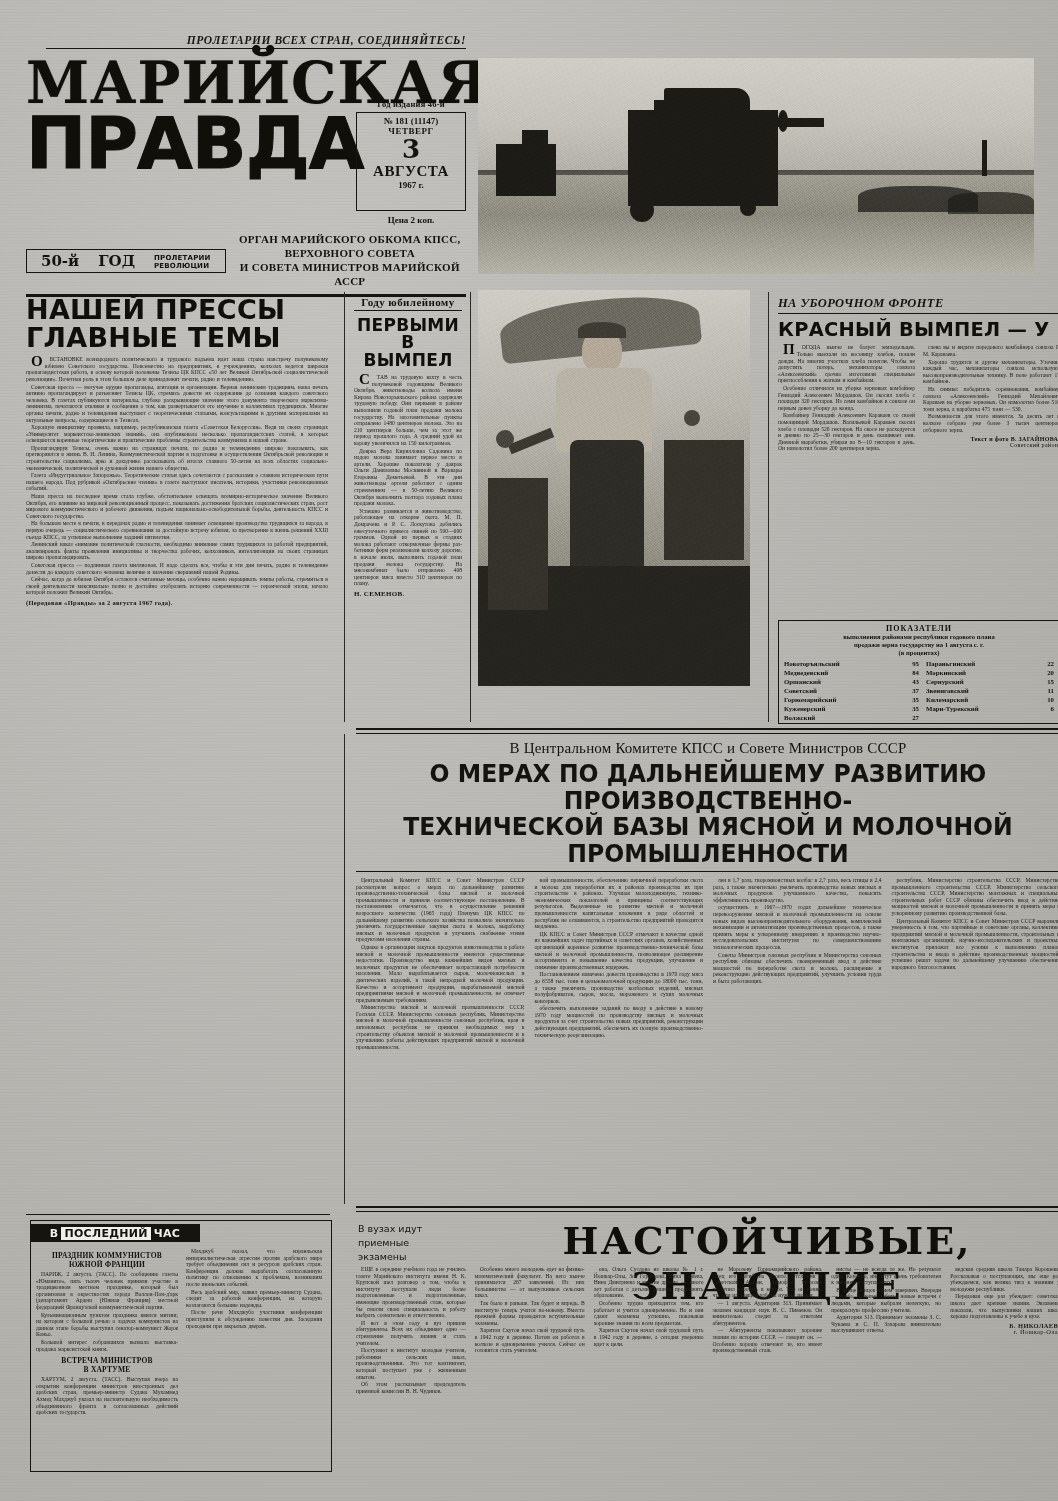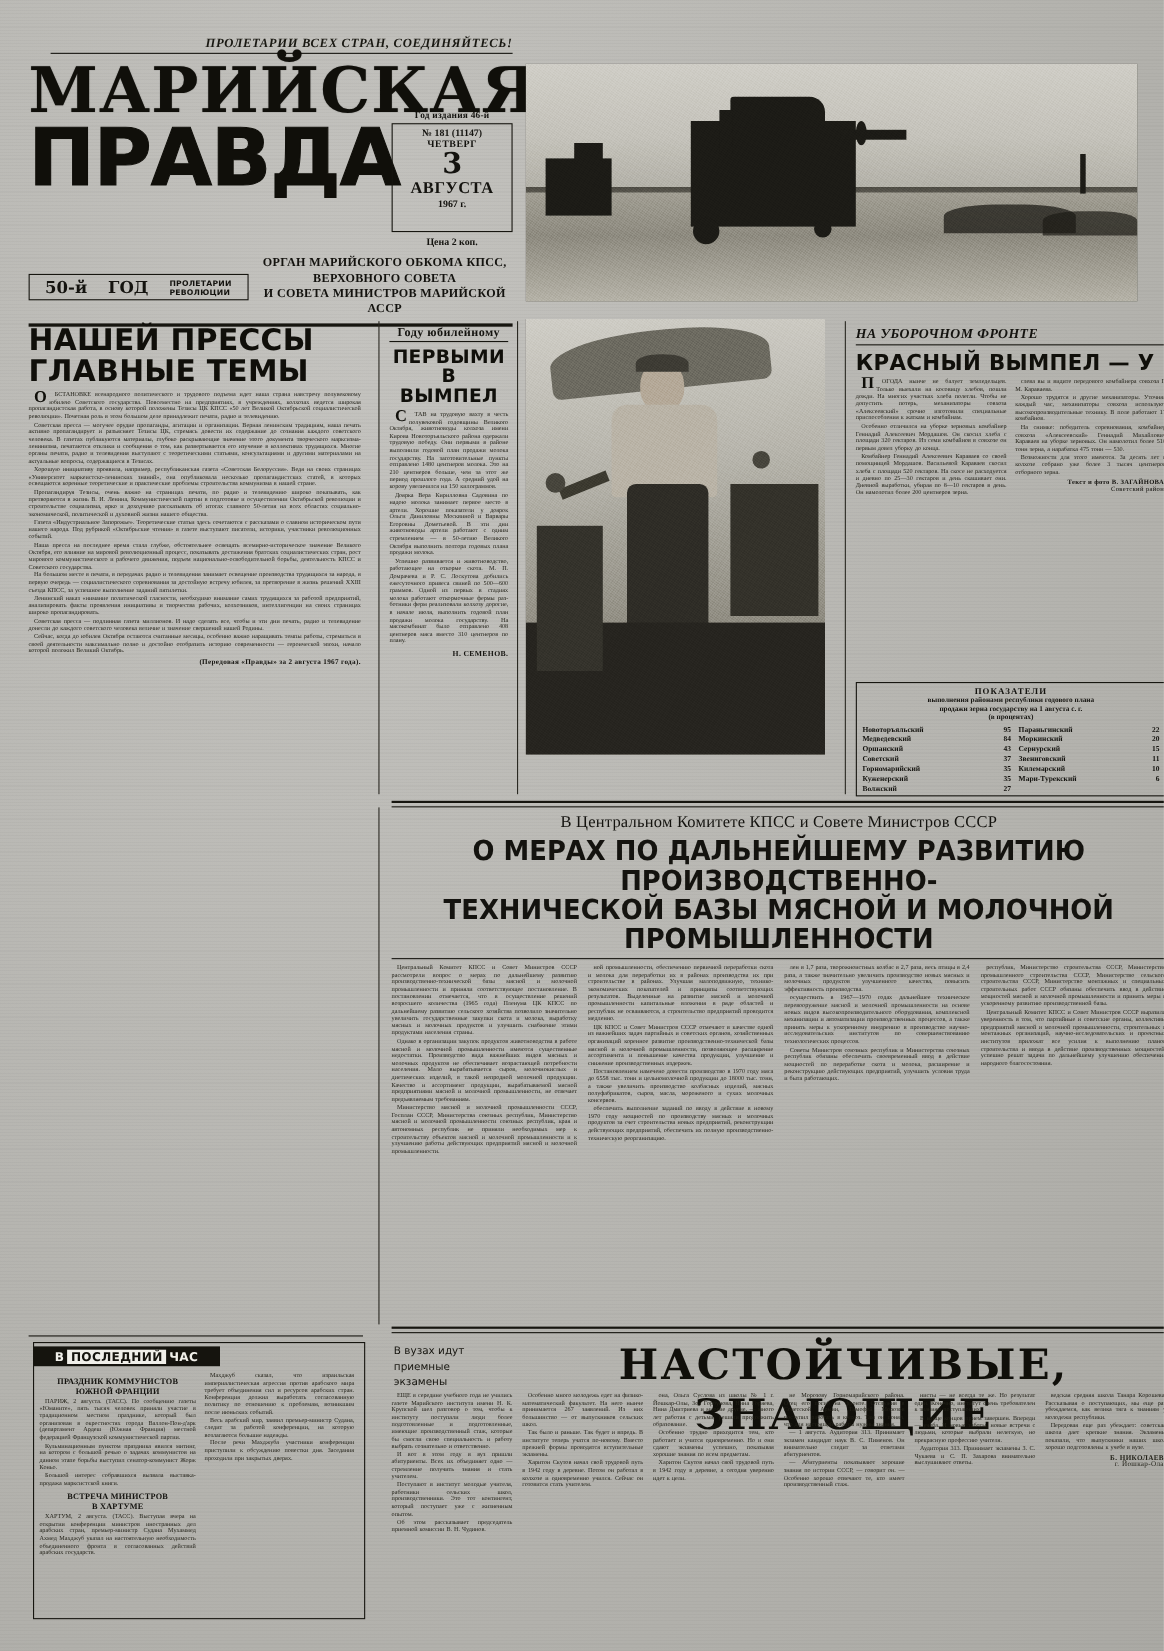--- a/index.html
+++ b/index.html
@@ -114,21 +114,21 @@
     font-size:5.6px;line-height:6.6px;
     text-align:justify;color:#232219;
     word-spacing:.4px;
     hyphens:auto;
   }
   .tx.first::first-letter{
     font-size:15px;font-weight:700;float:left;line-height:11px;
     padding-right:2px;color:#100f0a;
   }
   .tx p{margin:0 0 1px 0;text-indent:5px;}
-  .byline{font-size:7px;font-weight:700;text-align:right;letter-spacing:.3px;margin-top:3px;}
+  .byline{font-size:7px;font-weight:700;text-align:left;letter-spacing:.3px;margin-top:3px;}
   .byline.right{text-align:right;}
   .subhead{font-size:7.5px;font-weight:700;text-align:center;line-height:1.2;margin:3px 0 2px;letter-spacing:.2px;}
 
   
   .stats{
     position:absolute;left:752px;top:586px;width:282px;height:104px;
     border:1.3px solid #16150f;padding:3px 5px 2px;box-sizing:border-box;
   }
   .stats-t1{text-align:center;font-size:8px;font-weight:700;letter-spacing:1px;}
   .stats-t2{text-align:center;font-size:6.6px;font-weight:700;line-height:1.25;}

